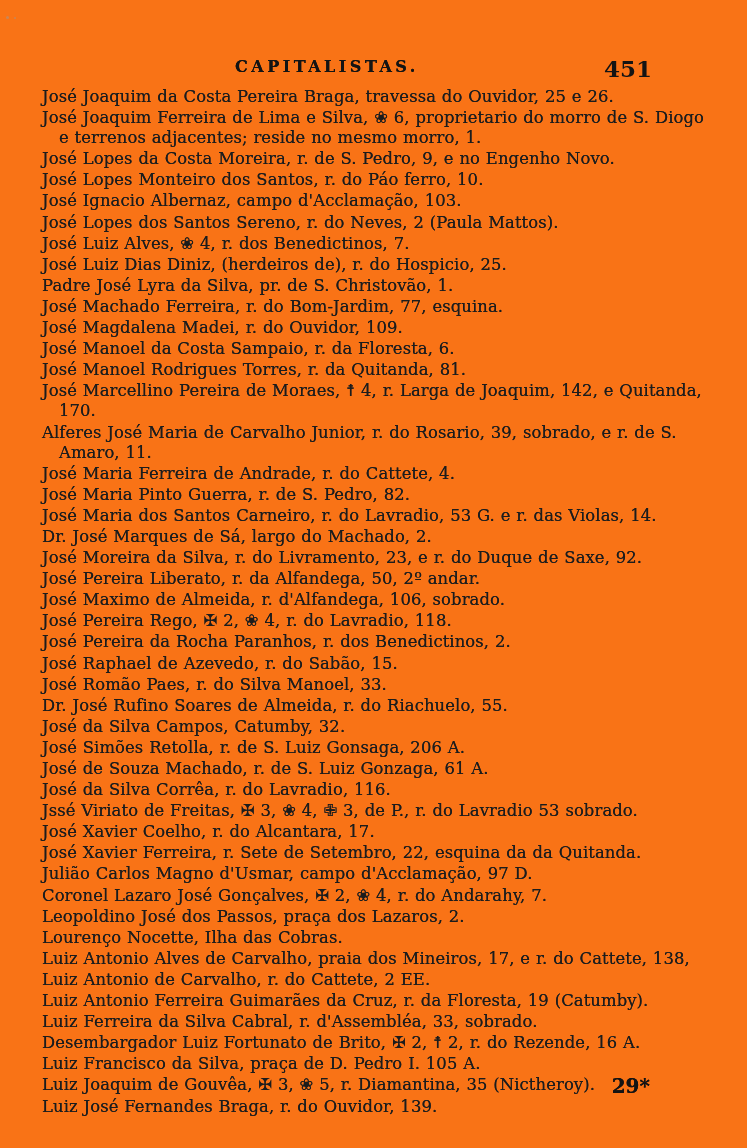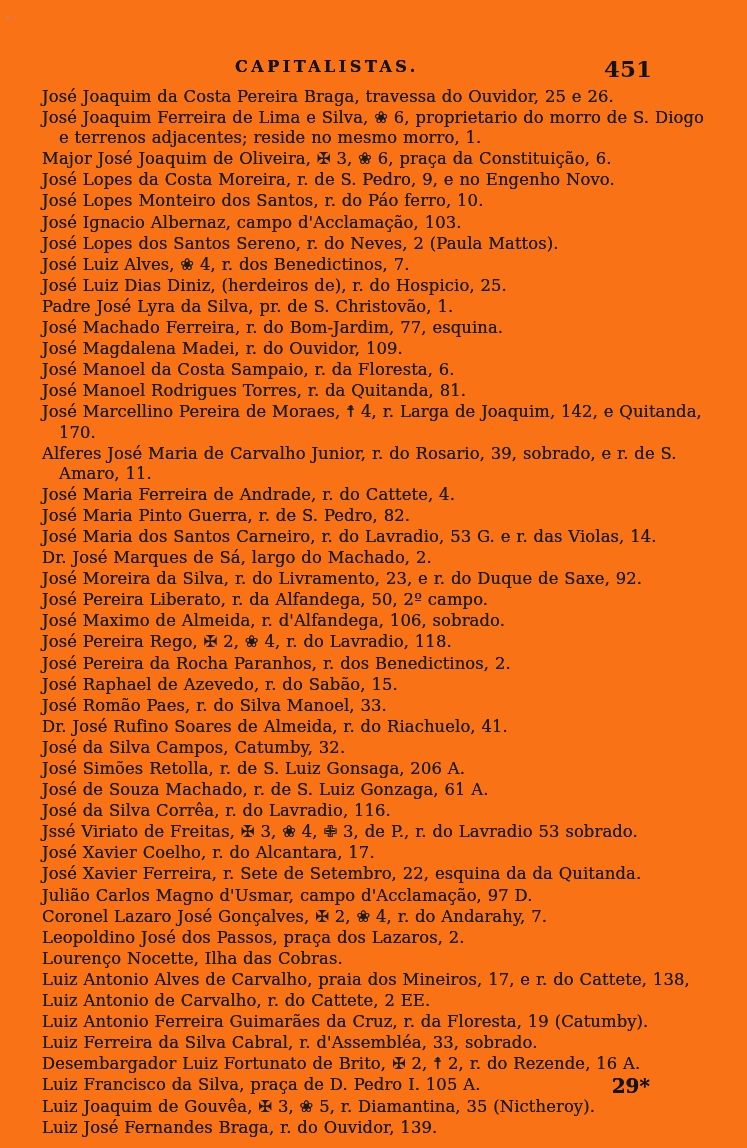--- a/index.html
+++ b/index.html
@@ -86,46 +86,45 @@
   <span class="scan-speck speck-2"></span>
 
   <div class="page-header">
     <span class="title">CAPITALISTAS.</span>
     <span class="page-number">451</span>
   </div>
 
   <div class="entries">
       <p>José Joaquim da Costa Pereira Braga, travessa do Ouvidor, 25 e 26.</p>
       <p>José Joaquim Ferreira de Lima e Silva, ❀ 6, proprietario do morro de S. Diogo e terrenos adjacentes; reside no mesmo morro, 1.</p>
-      <p>Major José Joaquim de Oliveira, ✠ 3, ❀ 6, praça da Constituição, 6.</p>
       <p>José Lopes da Costa Moreira, r. de S. Pedro, 9, e no Engenho Novo.</p>
       <p>José Lopes Monteiro dos Santos, r. do Páo ferro, 10.</p>
       <p>José Ignacio Albernaz, campo d'Acclamação, 103.</p>
       <p>José Lopes dos Santos Sereno, r. do Neves, 2 (Paula Mattos).</p>
       <p>José Luiz Alves, ❀ 4, r. dos Benedictinos, 7.</p>
       <p>José Luiz Dias Diniz, (herdeiros de), r. do Hospicio, 25.</p>
       <p>Padre José Lyra da Silva, pr. de S. Christovão, 1.</p>
       <p>José Machado Ferreira, r. do Bom-Jardim, 77, esquina.</p>
       <p>José Magdalena Madei, r. do Ouvidor, 109.</p>
       <p>José Manoel da Costa Sampaio, r. da Floresta, 6.</p>
       <p>José Manoel Rodrigues Torres, r. da Quitanda, 81.</p>
       <p>José Marcellino Pereira de Moraes, ☨ 4, r. Larga de Joaquim, 142, e Quitanda, 170.</p>
       <p>Alferes José Maria de Carvalho Junior, r. do Rosario, 39, sobrado, e r. de S. Amaro, 11.</p>
       <p>José Maria Ferreira de Andrade, r. do Cattete, 4.</p>
       <p>José Maria Pinto Guerra, r. de S. Pedro, 82.</p>
       <p>José Maria dos Santos Carneiro, r. do Lavradio, 53 G. e r. das Violas, 14.</p>
       <p>Dr. José Marques de Sá, largo do Machado, 2.</p>
       <p>José Moreira da Silva, r. do Livramento, 23, e r. do Duque de Saxe, 92.</p>
-      <p>José Pereira Liberato, r. da Alfandega, 50, 2º campo.</p>
+      <p>José Pereira Liberato, r. da Alfandega, 50, 2º andar.</p>
       <p>José Maximo de Almeida, r. d'Alfandega, 106, sobrado.</p>
       <p>José Pereira Rego, ✠ 2, ❀ 4, r. do Lavradio, 118.</p>
       <p>José Pereira da Rocha Paranhos, r. dos Benedictinos, 2.</p>
       <p>José Raphael de Azevedo, r. do Sabão, 15.</p>
       <p>José Romão Paes, r. do Silva Manoel, 33.</p>
-      <p>Dr. José Rufino Soares de Almeida, r. do Riachuelo, 41.</p>
+      <p>Dr. José Rufino Soares de Almeida, r. do Riachuelo, 55.</p>
       <p>José da Silva Campos, Catumby, 32.</p>
       <p>José Simões Retolla, r. de S. Luiz Gonsaga, 206 A.</p>
       <p>José de Souza Machado, r. de S. Luiz Gonzaga, 61 A.</p>
       <p>José da Silva Corrêa, r. do Lavradio, 116.</p>
       <p>Jssé Viriato de Freitas, ✠ 3, ❀ 4, ✙ 3, de P., r. do Lavradio 53 sobrado.</p>
       <p>José Xavier Coelho, r. do Alcantara, 17.</p>
       <p>José Xavier Ferreira, r. Sete de Setembro, 22, esquina da da Quitanda.</p>
       <p>Julião Carlos Magno d'Usmar, campo d'Acclamação, 97 D.</p>
       <p>Coronel Lazaro José Gonçalves, ✠ 2, ❀ 4, r. do Andarahy, 7.</p>
       <p>Leopoldino José dos Passos, praça dos Lazaros, 2.</p>

